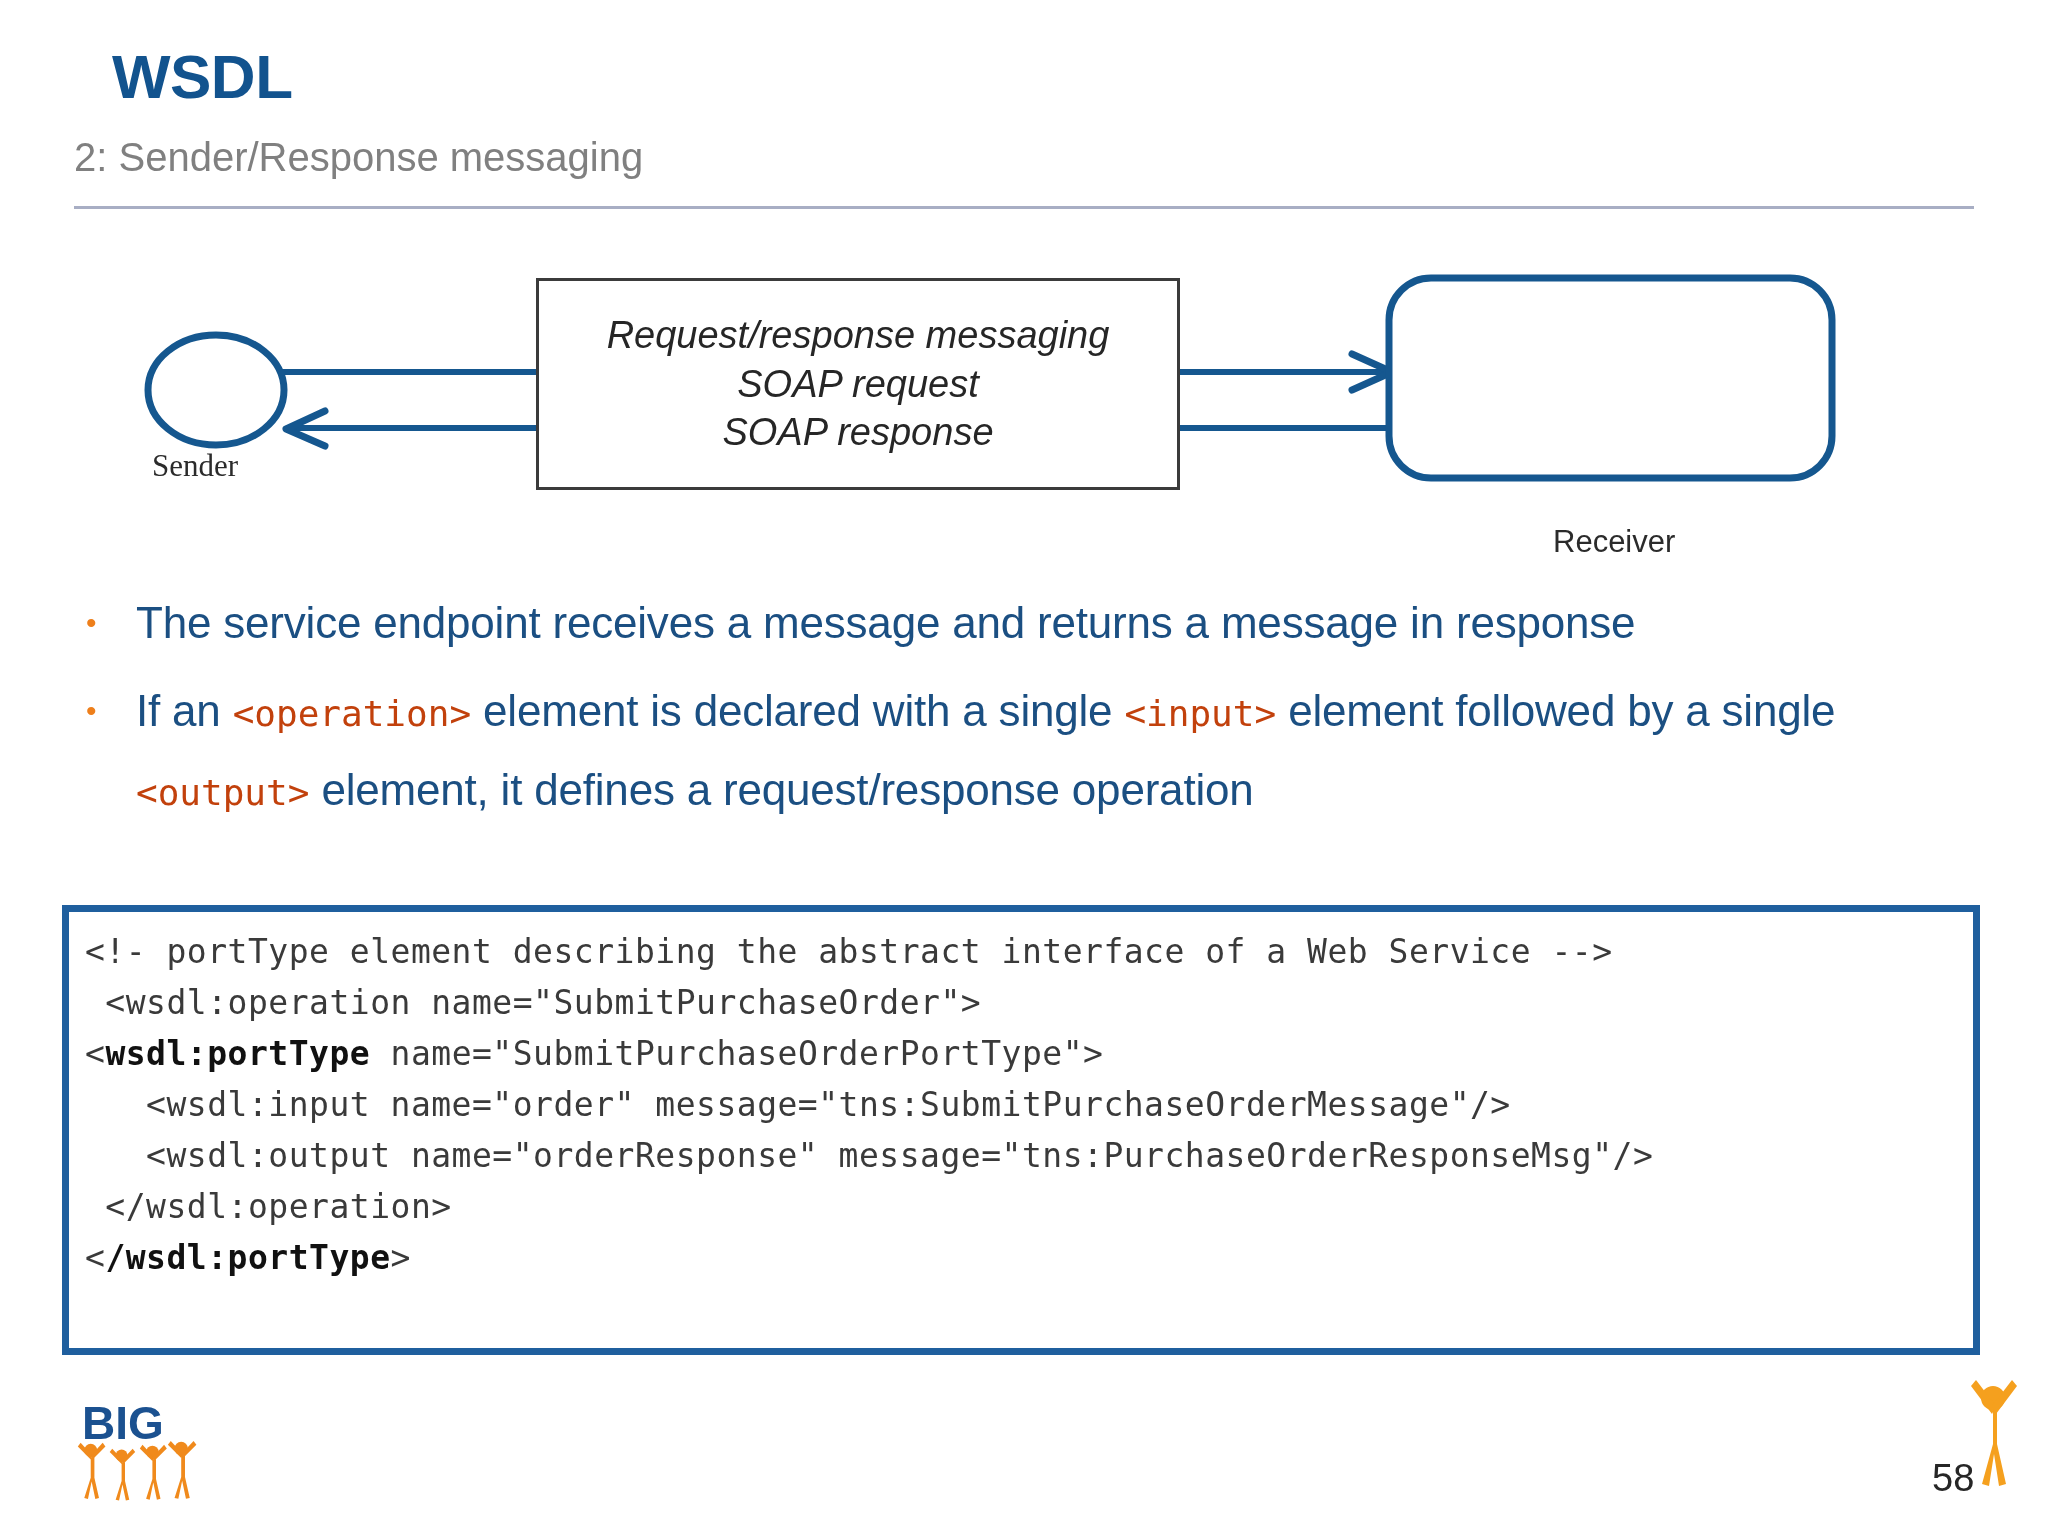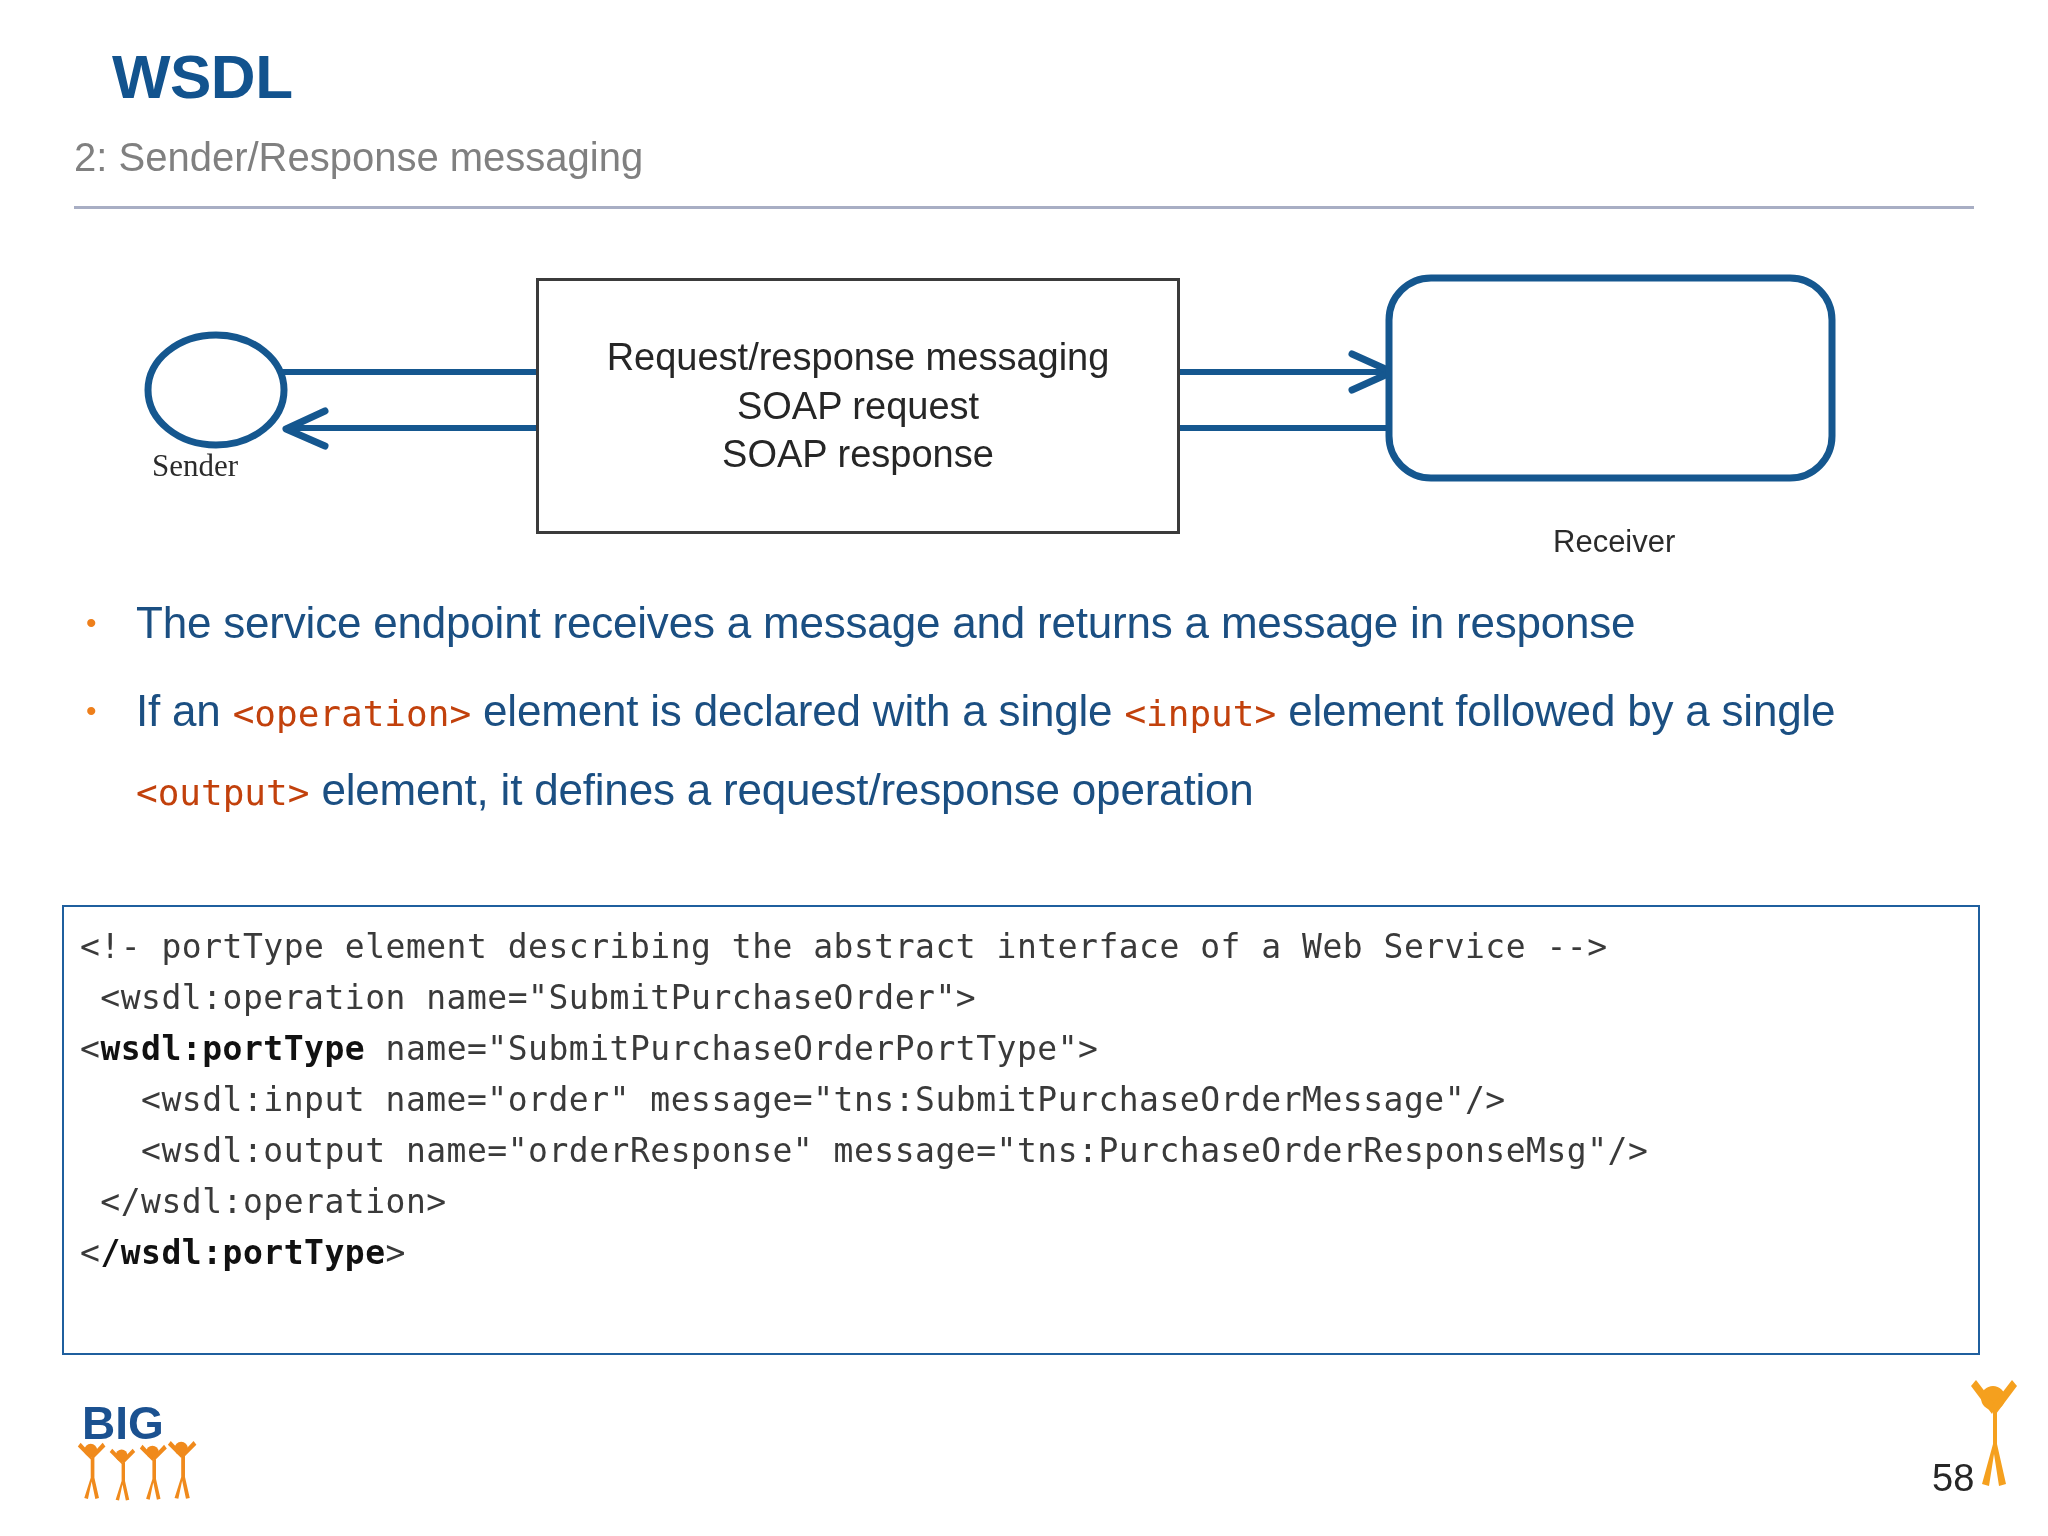--- a/index.html
+++ b/index.html
@@ -60,29 +60,30 @@
     white-space: nowrap;
   }
   #sender-label { left: 152px; top: 448px; font-family: Liberation Serif, serif; }
   #receiver-label { left: 1553px; top: 524px; }
 
   #msgbox {
     position: absolute;
     left: 536px;
     top: 278px;
     width: 644px;
-    height: 256px;
+    height: 212px;
     border: 3px solid #3b3b3b;
     background: #ffffff;
     box-sizing: border-box;
     display: flex;
     flex-direction: column;
     justify-content: center;
     align-items: center;
     z-index: 3;
+    font-style: italic;
   }
   .msgbox-line {
     font-size: 38px;
     color: #262626;
     line-height: 1.28;
     text-align: center;
     white-space: nowrap;
   }
 
   
@@ -121,21 +122,21 @@
     letter-spacing: 0px;
   }
 
   
   #code-block {
     position: absolute;
     left: 62px;
     top: 905px;
     width: 1918px;
     height: 450px;
-    border: 2px solid #4d7c0f;
+    border: 7px solid #4d7c0f;
     background: #ffffff;
     box-sizing: border-box;
     padding: 14px 16px 10px 16px;
     overflow: hidden;
   }
   .code-line {
     font-family: "DejaVu Sans Mono", "Liberation Mono", monospace;
     font-size: 33px;
     line-height: 51px;
     color: #3a3a3a;

